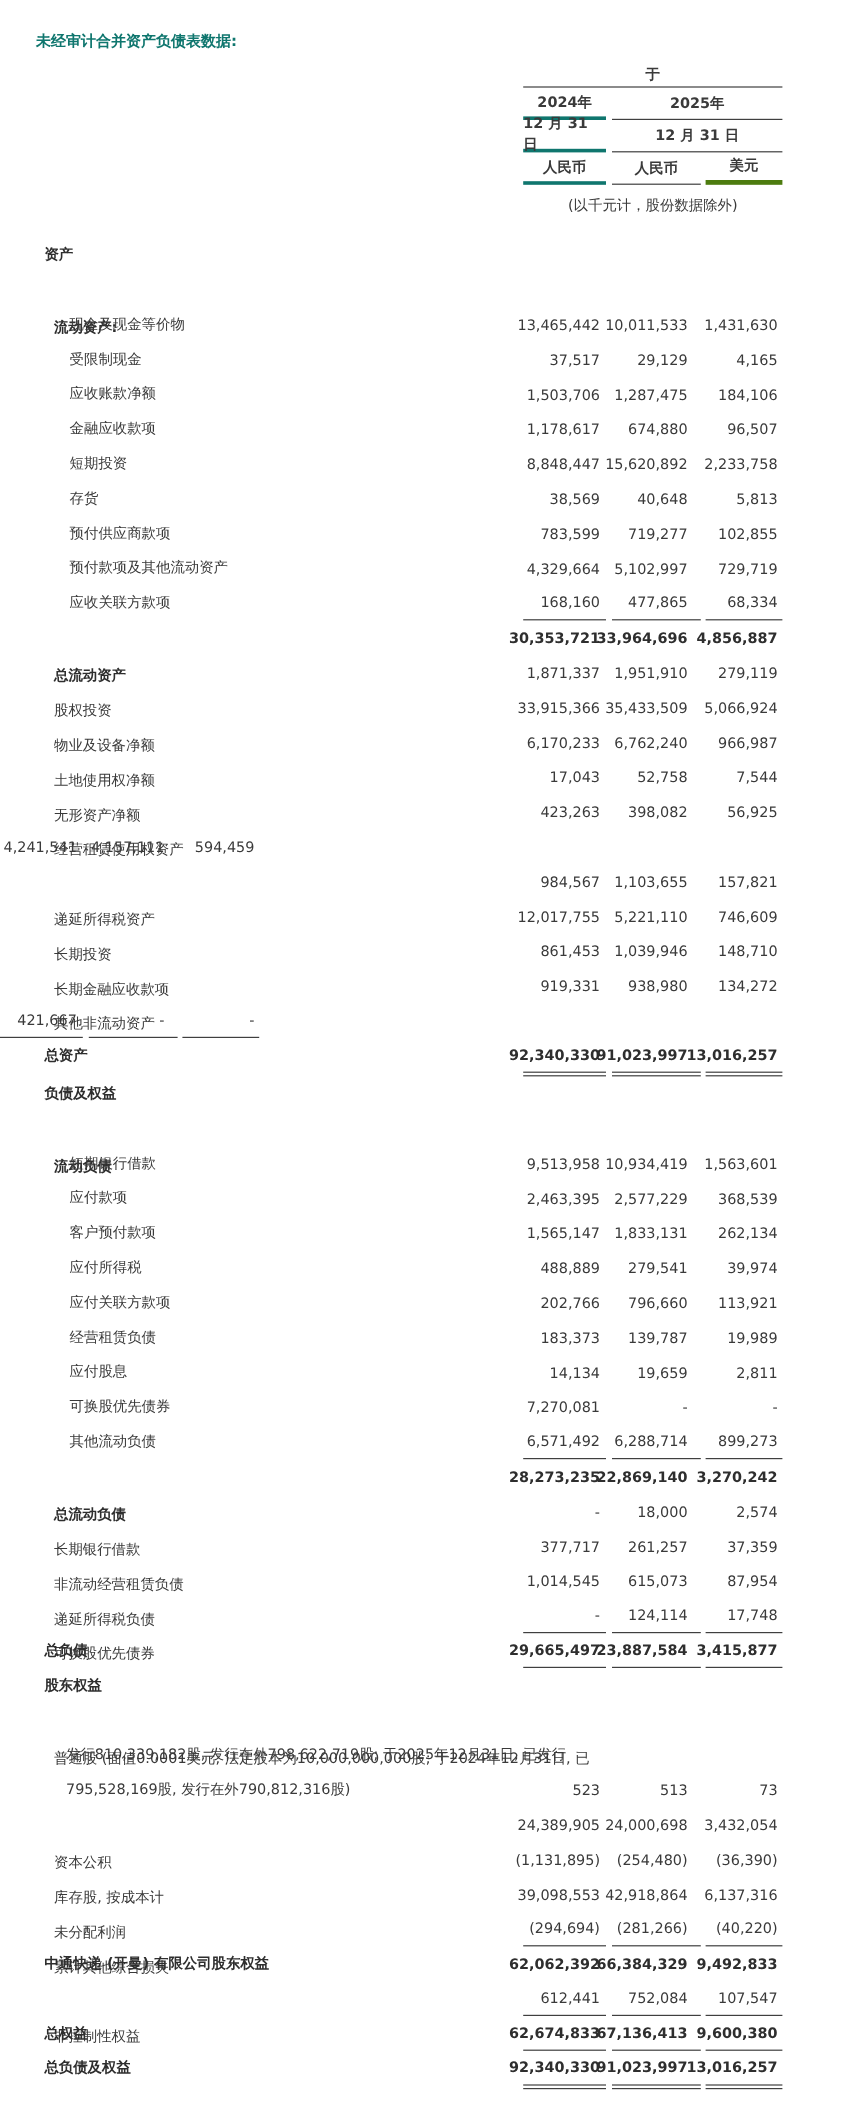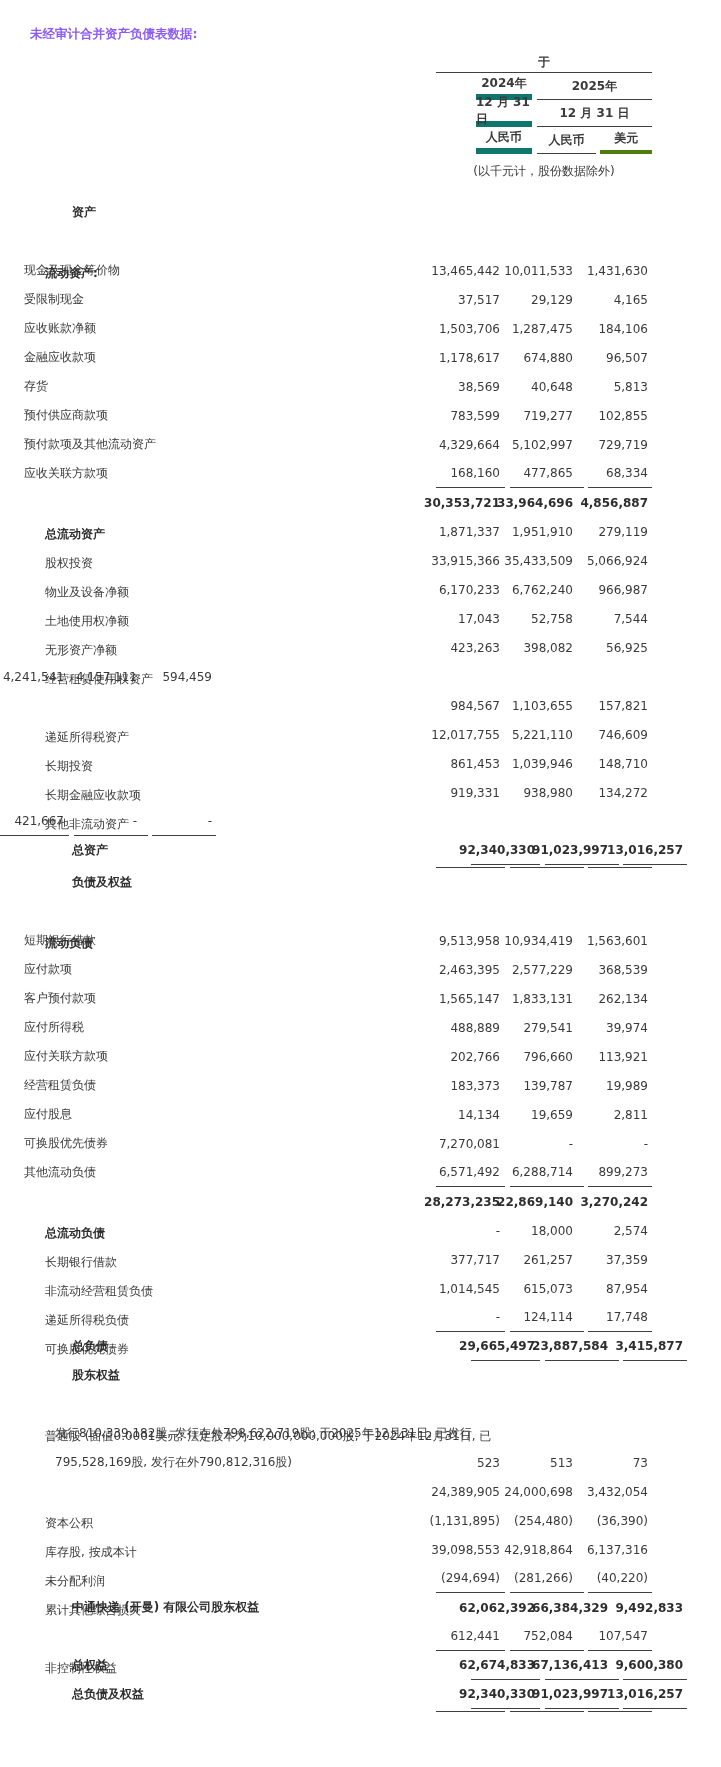--- a/index.html
+++ b/index.html
@@ -3,40 +3,40 @@
 <meta charset="utf-8">
 <style>
   * { margin:0; padding:0; box-sizing:border-box; }
   html,body { background:#ffffff; }
   body {
     width:721px; min-height:1767px;
     font-family:"DejaVu Sans","Liberation Sans",sans-serif;
     font-size:12px; color:#3a3a3a;
     position:relative;
   }
-  .title { margin:26px 0 0 30px; font-weight:700; font-size:12.5px; color:#8b5cf6; height:16px; }
+  .title { margin:26px 0 0 30px; font-weight:700; font-size:12.5px; color:#0f766e; height:16px; }
 
   
   .hgroup { margin:12px 0 0 436px; width:216px; }
   .h-asof { height:19px; text-align:center; font-weight:700; border-bottom:1px solid #3f3f3f; line-height:17px; }
   .hrow { display:flex; height:27px; }
-  .z1  { width:69px;  border-bottom:6px solid #0f766e;margin-left:40px; }
+  .z1  { width:69px;  border-bottom:3px solid #0f766e; }
   .z23 { width:142px; margin-left:5px; border-bottom:1px solid #3f3f3f; }
   .z2  { width:74px;  margin-left:5px; border-bottom:1px solid #3f3f3f; }
   .z3  { width:64px;  margin-left:4px; border-bottom:4px solid #4d7c0f;text-align:center; }
   .zc  { display:flex; align-items:center; justify-content:center; font-weight:700; }
   .h-note { height:30px; line-height:34px; text-align:center; font-weight:400; white-space:nowrap; }
 
   
   .tbody { margin-top:14px; padding-bottom:20px; }
   .row { display:flex; height:29px; }
   .lab { width:436px; flex:none; display:flex; align-items:center; white-space:nowrap; overflow:visible; }
-  .lv1 .lab { padding-left:37px;margin-left:35px; }
+  .lv1 .lab { padding-left:37px; }
   .lv2 .lab { padding-left:45px;margin-top:46px; }
-  .lv3 .lab { padding-left:24px; }
+  .lv3 .lab { padding-left:58px; }
   .lv4 .lab { padding-left:55px; }
   .b { font-weight:700; color:#2e2e2e; }
   .c { display:flex; align-items:center; justify-content:flex-end; white-space:nowrap; }
   .c1 { width:69px; padding-right:5px; }
   .c2 { width:74px; margin-left:5px; padding-right:11px; }
   .c3 { width:64px; margin-left:4px; padding-right:4px; }
   .ru .c1, .ru .c2, .ru .c3 { border-bottom:1px solid #3f3f3f; }
   .rowg { display:flex; height:3px; }
   .rowg .c1, .rowg .c2, .rowg .c3 { border-bottom:1px solid #3f3f3f; padding:0; }
 </style>
@@ -94,20 +94,26 @@
       <div class="c c2">1,287,475</div>
       <div class="c c3">184,106</div>
     </div>
     <div class="row lv3">
       <div class="lab">金融应收款项</div>
       <div class="c c1">1,178,617</div>
       <div class="c c2">674,880</div>
       <div class="c c3">96,507</div>
     </div>
     <div class="row lv3">
+      <div class="lab">短期投资</div>
+      <div class="c c1">8,848,447</div>
+      <div class="c c2">15,620,892</div>
+      <div class="c c3">2,233,758</div>
+    </div>
+    <div class="row lv3">
       <div class="lab">存货</div>
       <div class="c c1">38,569</div>
       <div class="c c2">40,648</div>
       <div class="c c3">5,813</div>
     </div>
     <div class="row lv3">
       <div class="lab">预付供应商款项</div>
       <div class="c c1">783,599</div>
       <div class="c c2">719,277</div>
       <div class="c c3">102,855</div>

